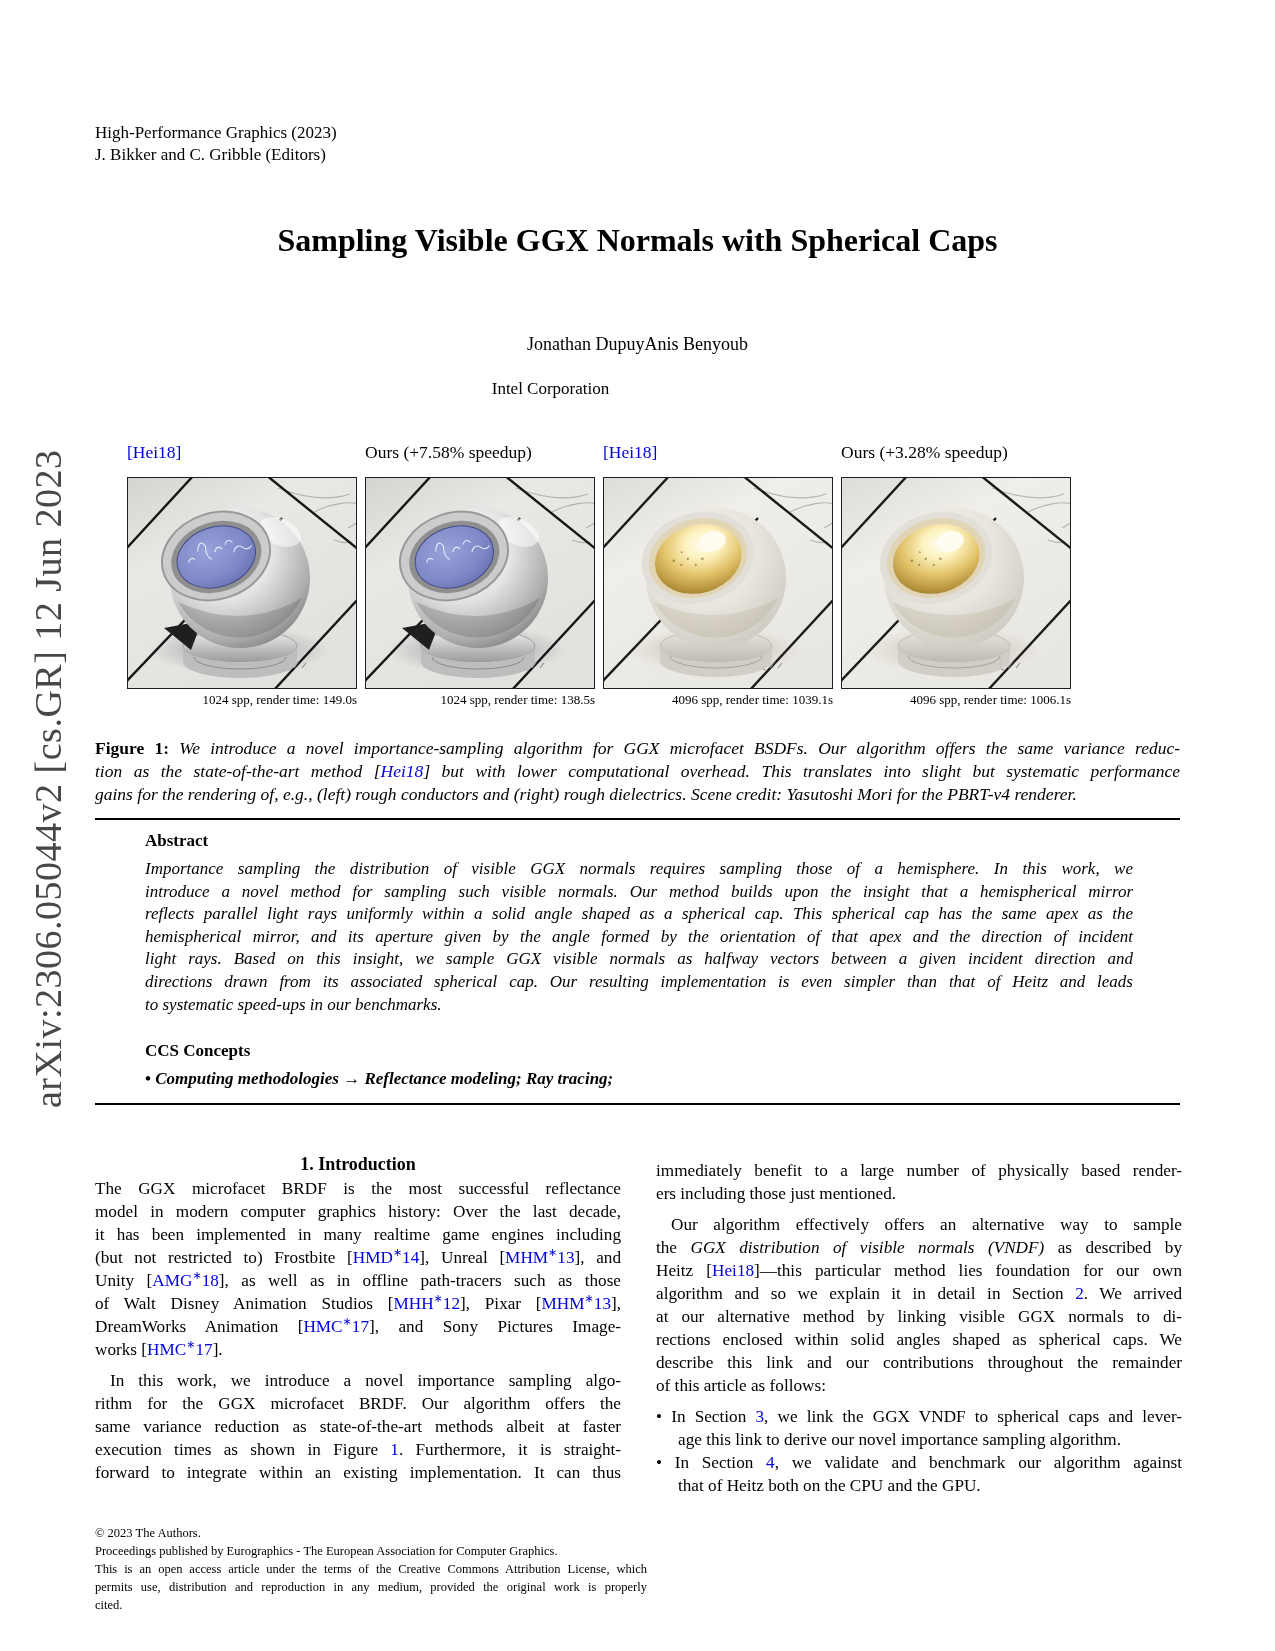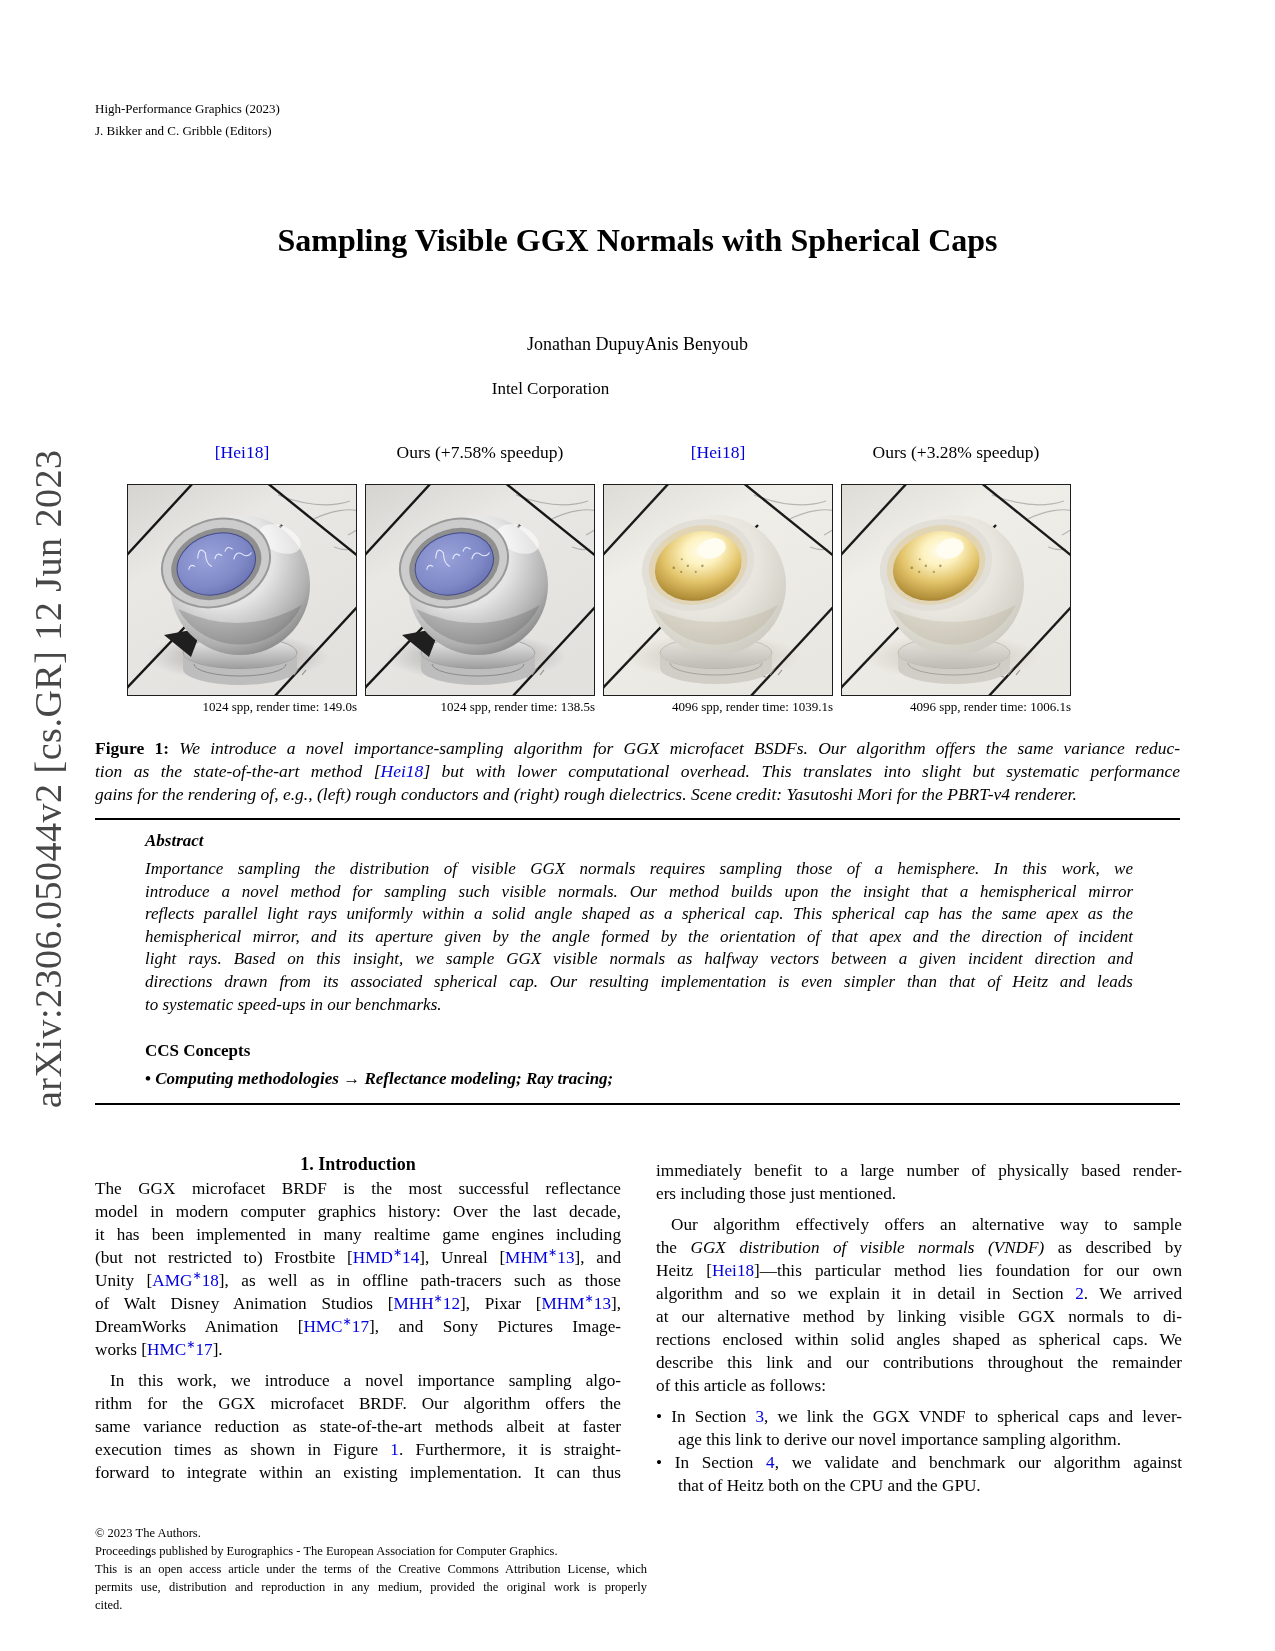--- a/index.html
+++ b/index.html
@@ -2,45 +2,45 @@
 <html><head>
 <meta charset="utf-8">
 <style>
   html,body{margin:0;padding:0;}
   body{
     width:1275px;height:1651px;position:relative;background:#ffffff;
     font-family:"Liberation Serif", serif;color:#000;overflow:hidden;
   }
   .abs{position:absolute;}
   
-  .pub-header{left:95px;top:98px;font-size:13px;line-height:22px;}
+  .pub-header{left:95px;top:122px;font-size:17px;line-height:22px;}
   
   .arxiv-stamp{
     left:26px;top:1108px;transform-origin:0 0;transform:rotate(-90deg);
     font-size:38px;color:#474747;white-space:nowrap;letter-spacing:.5px;
   }
   
   .paper-title{left:0;top:222px;width:1275px;text-align:center;font-size:32px;font-weight:bold;}
   .authors-row{left:0;top:334px;width:1275px;display:flex;justify-content:center;font-size:18px;}
   .affiliation{left:0;top:379px;width:1101px;text-align:center;font-size:17px;}
   
   .figure-block{left:127px;top:441px;width:950px;}
   .fig-row{display:flex;gap:8px;}
   .panel{width:230px;}
-  .panel-label{text-align:center;font-size:17.5px;line-height:22px;margin-bottom:21px;white-space:nowrap;}
+  .panel-label{text-align:left;font-size:17.5px;line-height:22px;margin-bottom:14px;white-space:nowrap;}
   .panel-img{display:block;width:228px;height:210px;border:1px solid #1e1e1e;background:#e9e7e4;}
   .panel-caption{text-align:right;font-size:13px;margin-top:3px;white-space:nowrap;}
   
   .figcaption{left:95px;top:737px;width:1085px;font-size:17.5px;line-height:23px;}
   .rule{left:95px;width:1085px;height:2px;background:#000;}
   .rule1{top:818px;}
   .rule2{top:1103px;}
   
   .abstract{left:145px;top:831px;width:988px;}
-  .abstract-h{font-weight:bold;font-size:17px;margin-bottom:7px;font-style:italic;}
+  .abstract-h{font-weight:bold;font-size:17px;margin-bottom:7px;}
   .abstract-body{font-size:17px;line-height:22.6px;}
   
   .ccs{left:145px;top:1041px;width:988px;font-size:17px;}
   .ccs-h{font-weight:bold;margin-bottom:8px;}
   
   .col-left{left:95px;top:1154px;width:526px;}
   .col-right{left:656px;top:1159px;width:526px;}
   .sec-heading{font-weight:bold;font-size:18px;margin-bottom:2px;text-align:center;}
   .bodytext{font-size:17.2px;line-height:23px;}
   .para-gap{height:8px;}

